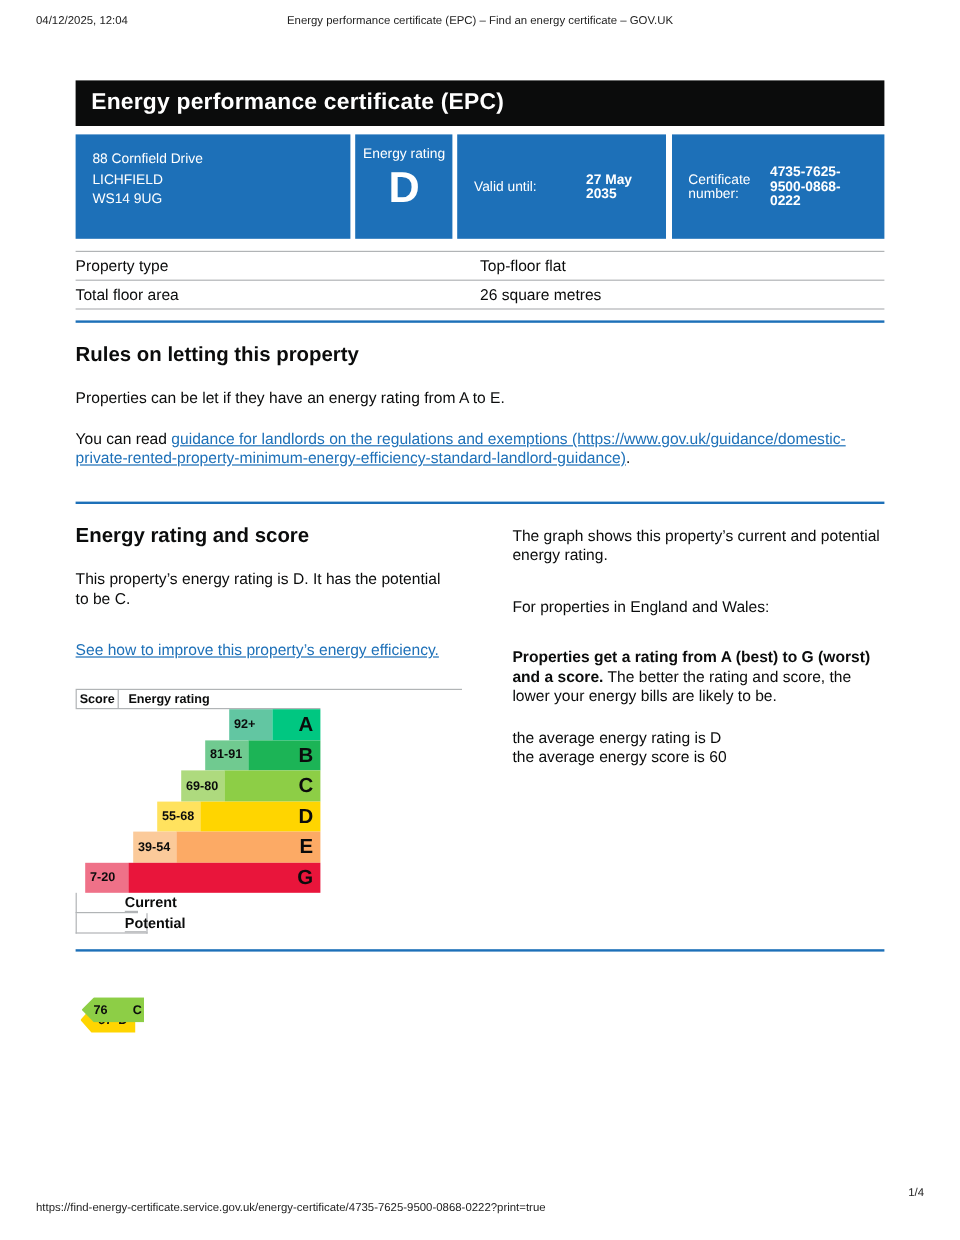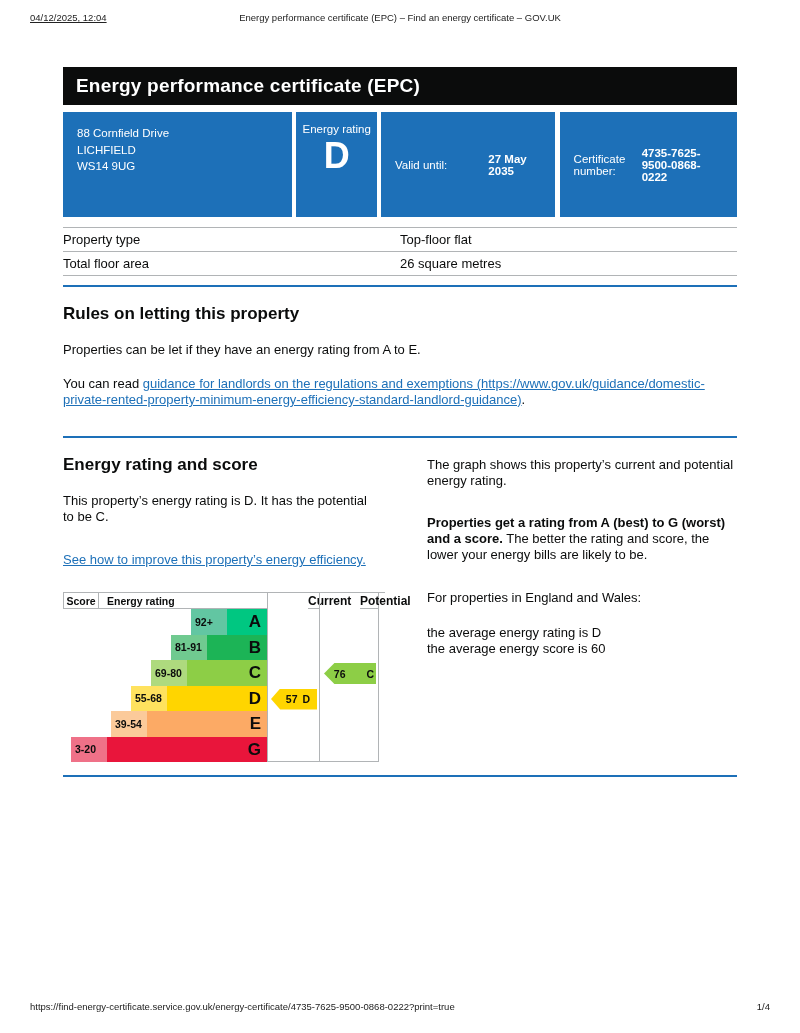--- a/index.html
+++ b/index.html
@@ -11,32 +11,32 @@
   }
   *{box-sizing:border-box;margin:0;padding:0;}
   html,body{background:#ffffff;}
   body{
     width:800px;height:1033px;position:relative;overflow:hidden;
     font-family:"Liberation Sans","DejaVu Sans",sans-serif;
     color:var(--text);
   }
   
   .print-header{position:absolute;top:12px;left:0;width:800px;font-size:9.5px;color:#222;}
-  .print-header .dt{position:absolute;left:30px;top:0;text-decoration:underline;}
+  .print-header .dt{position:absolute;left:30px;top:0;}
   .print-header .doc-title{display:block;text-align:center;}
   .print-footer{position:absolute;bottom:21px;left:30px;right:30px;font-size:9.5px;color:#222;}
-  .print-footer .url{float:left;}
+  .print-footer .url{float:left;margin-top:12px;}
   .print-footer .pageno{float:right;}
 
   .page{position:absolute;left:63px;top:67px;width:674px;}
 
   .banner{background:var(--black);color:#fff;height:38px;display:flex;align-items:center;padding-left:13px;}
   .banner h1{font-size:19px;font-weight:bold;letter-spacing:.2px;}
 
-  .blue-section{display:flex;gap:4px;margin-top:7px;height:105px;}
+  .blue-section{display:flex;gap:4px;margin-top:7px;height:87px;}
   .blue-box{background:var(--blue);color:#fff;}
   .address-box{width:248px;padding:13px 14px;font-size:11.5px;line-height:1.45;}
   .rating-box{width:88px;display:flex;flex-direction:column;align-items:center;padding-top:11px;}
   .rating-box .lbl{font-size:11.5px;}
   .rating-box .big{font-size:36px;font-weight:bold;line-height:1.1;margin-top:1px;}
   .validity-col{flex:1;display:flex;gap:5px;}
   .kv-box{flex:1;display:flex;align-items:center;padding:0 14px;font-size:11.5px;}
   .kv-box .k{width:120px;}
   .kv-box .v{font-weight:bold;}
 
@@ -55,21 +55,21 @@
 
   .two-col{display:flex;margin-top:17px;}
   .col-left{width:316px;}
   .col-right{margin-left:48px;width:310px;}
   .col-left h2.section-h{margin-top:0;}
   .col-right p.body:first-child{margin-top:2px;}
   .col-right .avg-lines{margin-top:19px;}
   p.link-p{margin-top:27px;}
 
   
-  .epc-chart{margin-top:24px;width:322px;display:flex;border-top:1px solid var(--grey);position:relative;}
+  .epc-chart{margin-top:24px;width:322px;display:flex;border-top:1px solid var(--grey);position:relative;flex-direction:column;}
   .bands-col{width:204px;}
   .chart-head{height:16px;display:flex;border-bottom:1px solid var(--grey);font-weight:bold;}
   .bands-col .chart-head .h-score{width:36px;font-size:10.5px;text-align:center;line-height:16px;border-left:1px solid var(--grey);border-right:1px solid var(--grey);}
   .bands-col .chart-head .h-rating{flex:1;font-size:10.5px;line-height:16px;padding-left:8px;}
   .band-row{display:flex;height:25.5px;justify-content:flex-end;}
   .score-cell{width:36px;font-size:10.5px;font-weight:bold;display:flex;align-items:center;padding-left:4px;}
   .band-bar{display:flex;align-items:center;justify-content:flex-end;padding-right:6px;}
   .band-letter{font-size:17px;font-weight:bold;color:#0b0c0c;line-height:1;}
   .marker-col{position:relative;border-left:1px solid var(--grey);border-bottom:1px solid var(--grey);}
   .current-col{width:52px;}
@@ -172,21 +172,21 @@
                 <span class="band-letter">D</span>
               </div>
           </div>
           <div class="band-row">
             <div class="score-cell" style="background: rgb(251, 202, 154);">39-54</div>
             <div class="band-bar" style="background: rgb(252, 170, 101); width: 120px;">
                 <span class="band-letter">E</span>
               </div>
           </div>
           <div class="band-row">
-            <div class="score-cell" style="background: rgb(239, 113, 136);">3-20</div>
+            <div class="score-cell" style="background: rgb(239, 113, 136);">7-20</div>
             <div class="band-bar" style="background: rgb(233, 21, 59); width: 160px;">
                 <span class="band-letter">G</span>
               </div>
           </div>
         </div>
         <div class="marker-col current-col">
           <span class="col-head">Current</span>
           <div class="arrow arrow-current" style="background: rgb(255, 213, 0); top: 95.5px;">
             <span>57</span>
             <span>D</span>
@@ -197,22 +197,22 @@
           <div class="arrow arrow-potential" style="background: rgb(141, 206, 70); top: 70px;">
             <span>76</span>
             <span>C</span>
           </div>
         </div>
       </div>
     </div>
 
     <div class="col-right">
       <p class="body">The graph shows this property’s current and potential energy rating.</p>
+      <p class="body" style="margin-top:27px;">For properties in England and Wales:</p>
       <p class="body" style="margin-top:26px;"><b>Properties get a rating from A (best) to G (worst) and a score.</b><span> The better the rating and score, the lower your energy bills are likely to be.</span></p>
-      <p class="body" style="margin-top:27px;">For properties in England and Wales:</p>
       <p class="body avg-lines"><span>the average energy rating is D</span><br><span>the average energy score is 60</span></p>
     </div>
   </div>
 
   <hr class="rule rule-3">
 
 </div>
 
 <div class="print-footer">
   <span class="url">https://find-energy-certificate.service.gov.uk/energy-certificate/4735-7625-9500-0868-0222?print=true</span>

